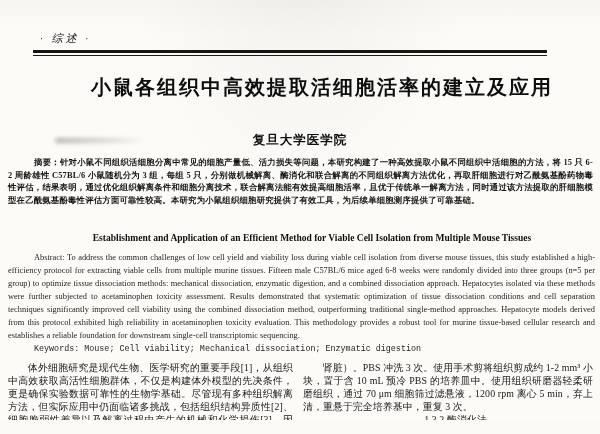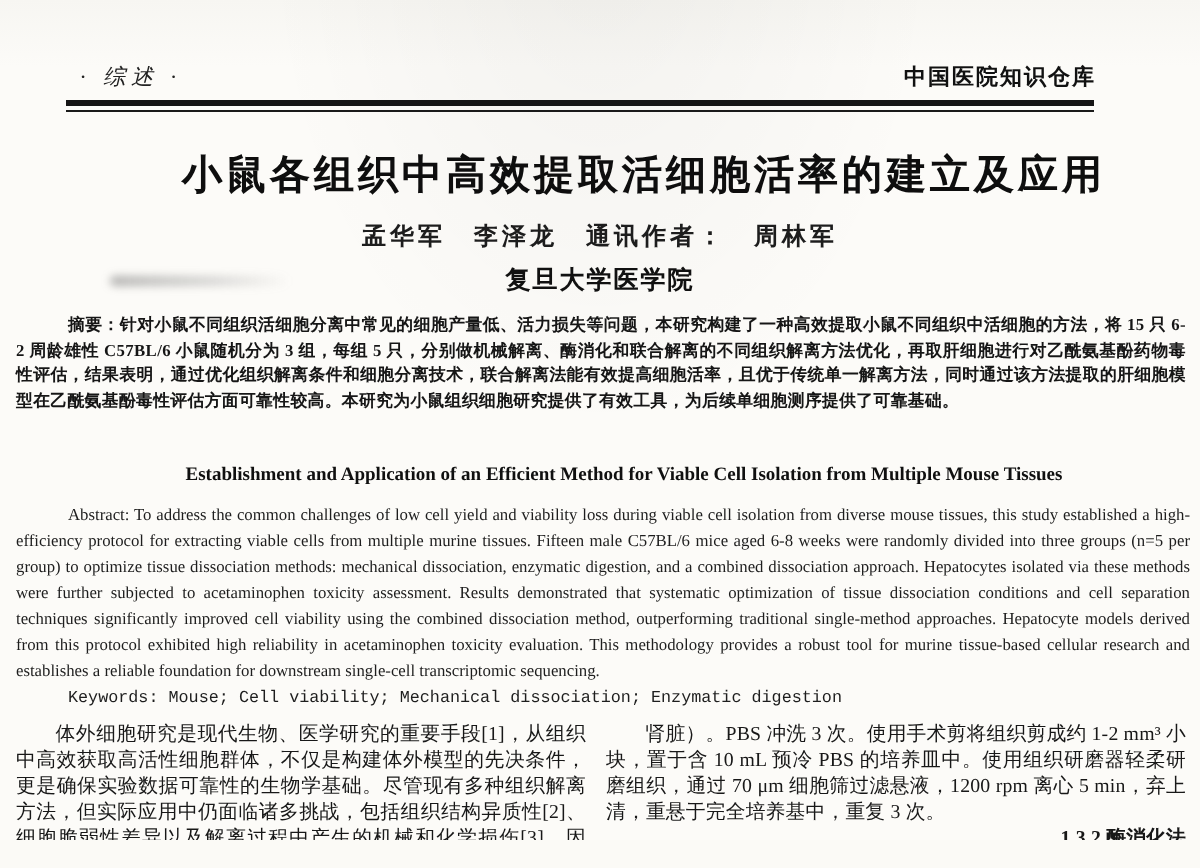--- a/index.html
+++ b/index.html
@@ -47,40 +47,38 @@
   .abs-en p{margin:0;font-size:8.4px;line-height:13px;text-align:justify;
     text-indent:26px;color:#1e1e1e;}
   .abs-en .kw{margin-top:1px;font-family:Liberation Mono, monospace;}
   
   .bodycols{position:absolute;top:361px;left:8px;right:7px;height:73px;overflow:hidden;}
   .col{position:absolute;top:0;height:73px;overflow:hidden;}
   .col-left{left:0;width:285px;}
   .col-right{left:295px;right:0;width:290px;}
   .col p{margin:0;font-size:9.9px;line-height:13.1px;text-align:justify;
     text-indent:2em;color:#181818;letter-spacing:.1px;}
-  .col .subhead{font-weight:700;text-indent:15px;text-align:right;}
+  .col .subhead{font-weight:400;text-indent:15px;text-align:center;}
 </style>
 </head>
 <body>
 
 <div class="page">
 
   <div class="hdr">
     <span class="hdr-left">· 综述 ·</span>
-    <span class="hdr-right">中国医院知识仓库</span>
   </div>
 
   <div class="rule" style="top:50px;">
     <div class="rule-thick"></div>
     <div class="rule-thin"></div>
   </div>
 
   <div class="title-cn">小鼠各组织中高效提取活细胞活率的建立及应用</div>
 
-  <div class="authors">孟华军　李泽龙　通讯作者：　周林军</div>
 
   <div class="affil">复旦大学医学院</div>
 
   <div class="smudge"></div>
 
   <div class="abs-cn">
     <p>摘要：针对小鼠不同组织活细胞分离中常见的细胞产量低、活力损失等问题，本研究构建了一种高效提取小鼠不同组织中活细胞的方法，将 15 只 6-2 周龄雄性 C57BL/6 小鼠随机分为 3 组，每组 5 只，分别做机械解离、酶消化和联合解离的不同组织解离方法优化，再取肝细胞进行对乙酰氨基酚药物毒性评估，结果表明，通过优化组织解离条件和细胞分离技术，联合解离法能有效提高细胞活率，且优于传统单一解离方法，同时通过该方法提取的肝细胞模型在乙酰氨基酚毒性评估方面可靠性较高。本研究为小鼠组织细胞研究提供了有效工具，为后续单细胞测序提供了可靠基础。</p>
   </div>
 
   <div class="title-en">Establishment and Application of an Efficient Method for Viable Cell Isolation from Multiple Mouse Tissues</div>

